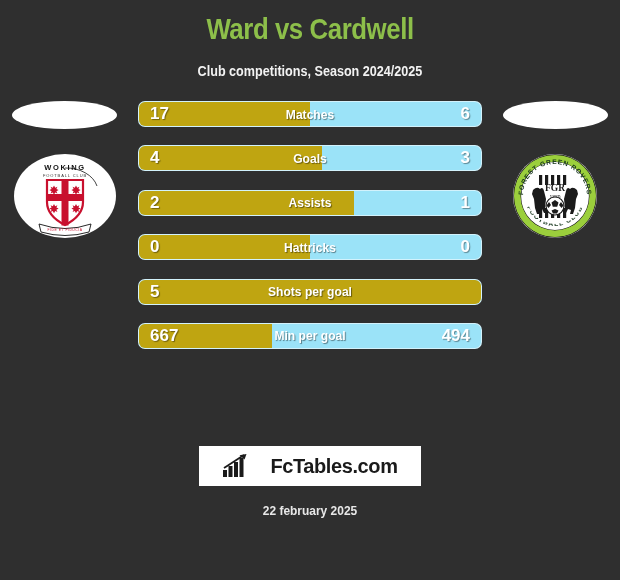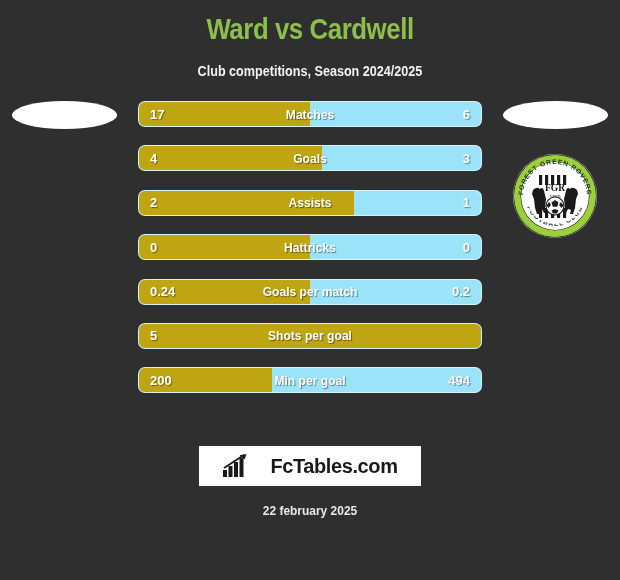--- a/index.html
+++ b/index.html
@@ -102,21 +102,21 @@
     transform: scaleX(0.93);
     white-space: nowrap;
     pointer-events: none;
   }
   .bar-val {
     position: absolute;
     top: 0; bottom: 0;
     display: flex;
     align-items: center;
     color: #ffffff;
-    font-size: 13px;
+    font-size: 17px;
     font-weight: bold;
     text-shadow: 1px 1px 1px rgba(0,0,0,0.4);
     white-space: nowrap;
   }
   .bar-val.home { left: 11px; }
   .bar-val.away { right: 11px; }
 
   
   .logo-box {
     position: absolute;
@@ -155,20 +155,39 @@
 <body>
 
 <div class="title">Ward vs Cardwell</div>
 <div class="subtitle">Club competitions, Season 2024/2025</div>
 
 <div class="body-zone">
 
   <div class="photo-ellipse left"></div>
   <div class="photo-ellipse right"></div>
 
+  <div class="badge-wrap left">
+    <svg viewBox="0 0 104 104" xmlns="http://www.w3.org/2000/svg">
+      <ellipse cx="52" cy="52" rx="51" ry="42" fill="#ffffff"></ellipse>
+      <path d="M52 24 A32 24 0 0 1 84 42" fill="none" stroke="#111" stroke-width="0.8"></path>
+      <text x="52" y="26" font-family="Liberation Sans, sans-serif" font-size="7.5" font-weight="bold" fill="#111" text-anchor="middle" letter-spacing="1.6">WOKING</text>
+      <text x="52" y="33" font-family="Liberation Sans, sans-serif" font-size="4" fill="#333" text-anchor="middle" letter-spacing="0.9">FOOTBALL CLUB</text>
+      <path d="M34 36 h36 v22 c0 12 -10 19 -18 23 c-8 -4 -18 -11 -18 -23 z" fill="#ffffff" stroke="#c8102e" stroke-width="2.2"></path>
+      <path d="M48.5 36 h7 v45.5 h-7 z" fill="#c8102e"></path>
+      <path d="M34 50 h36 v7 h-36 z" fill="#c8102e"></path>
+      <g fill="#c8102e">
+        <path d="M41 41.5 l1.2 2.2 l2.2 -1 l-1 2.2 l2.2 1.2 l-2.2 1.2 l1 2.2 l-2.2 -1 l-1.2 2.2 l-1.2 -2.2 l-2.2 1 l1 -2.2 l-2.2 -1.2 l2.2 -1.2 l-1 -2.2 l2.2 1 z"></path>
+        <path d="M63 41.5 l1.2 2.2 l2.2 -1 l-1 2.2 l2.2 1.2 l-2.2 1.2 l1 2.2 l-2.2 -1 l-1.2 2.2 l-1.2 -2.2 l-2.2 1 l1 -2.2 l-2.2 -1.2 l2.2 -1.2 l-1 -2.2 l2.2 1 z"></path>
+        <path d="M41 60 l1.2 2.2 l2.2 -1 l-1 2.2 l2.2 1.2 l-2.2 1.2 l1 2.2 l-2.2 -1 l-1.2 2.2 l-1.2 -2.2 l-2.2 1 l1 -2.2 l-2.2 -1.2 l2.2 -1.2 l-1 -2.2 l2.2 1 z"></path>
+        <path d="M63 60 l1.2 2.2 l2.2 -1 l-1 2.2 l2.2 1.2 l-2.2 1.2 l1 2.2 l-2.2 -1 l-1.2 2.2 l-1.2 -2.2 l-2.2 1 l1 -2.2 l-2.2 -1.2 l2.2 -1.2 l-1 -2.2 l2.2 1 z"></path>
+      </g>
+      <path d="M26 80 q26 9 52 0 l-2 8 q-24 7 -48 0 z" fill="#ffffff" stroke="#111" stroke-width="0.9"></path>
+      <text x="52" y="87" font-family="Liberation Sans, sans-serif" font-size="3.4" fill="#c8102e" text-anchor="middle" letter-spacing="0.5">FIDE ET FIDUCIA</text>
+    </svg>
+  </div>
 
   <div class="badge-wrap right">
     <svg viewBox="0 0 104 104" xmlns="http://www.w3.org/2000/svg">
       <circle cx="52" cy="52" r="42" fill="#ffffff"></circle>
       <circle cx="52" cy="52" r="41" fill="none" stroke="#1a1a1a" stroke-width="1.4"></circle>
       <circle cx="52" cy="52" r="34.5" fill="none" stroke="#1a1a1a" stroke-width="1.2"></circle>
       <path d="M52 11 A41 41 0 0 1 93 52 A41 41 0 0 1 52 93 A41 41 0 0 1 11 52 A41 41 0 0 1 52 11 Z
                M52 17.5 A34.5 34.5 0 0 0 17.5 52 A34.5 34.5 0 0 0 52 86.5 A34.5 34.5 0 0 0 86.5 52 A34.5 34.5 0 0 0 52 17.5 Z" fill="#9bcf3c"></path>
       <defs>
         <path id="fgrTop" d="M 20 52 A 32 32 0 0 1 84 52"></path>
@@ -232,37 +251,31 @@
       <div class="bar-val away">1</div>
     </div>
 
     <div class="bar-row">
       <div class="bar-fill" style="width:50%"></div>
       <div class="bar-val home">0</div>
       <div class="bar-label">Hattricks</div>
       <div class="bar-val away">0</div>
     </div>
 
-    <div class="bar-row">
-      <div class="bar-fill" style="width:50%"></div>
-      <div class="bar-val home">0.24</div>
-      <div class="bar-label">Goals per match</div>
-      <div class="bar-val away">0.2</div>
-    </div>
 
     <div class="bar-row">
       <div class="bar-fill" style="width:100%"></div>
       <div class="bar-val home">5</div>
       <div class="bar-label">Shots per goal</div>
       <div class="bar-val away"></div>
     </div>
 
     <div class="bar-row">
       <div class="bar-fill" style="width:39%"></div>
-      <div class="bar-val home">200</div>
+      <div class="bar-val home">667</div>
       <div class="bar-label">Min per goal</div>
       <div class="bar-val away">494</div>
     </div>
 
   </div>
 </div>
 
 <div class="logo-box">
   <svg class="logo-icon" width="26" height="24" viewBox="0 0 26 24" xmlns="http://www.w3.org/2000/svg">
     <rect x="1" y="16" width="4" height="7" fill="#1a1a1a"></rect>

